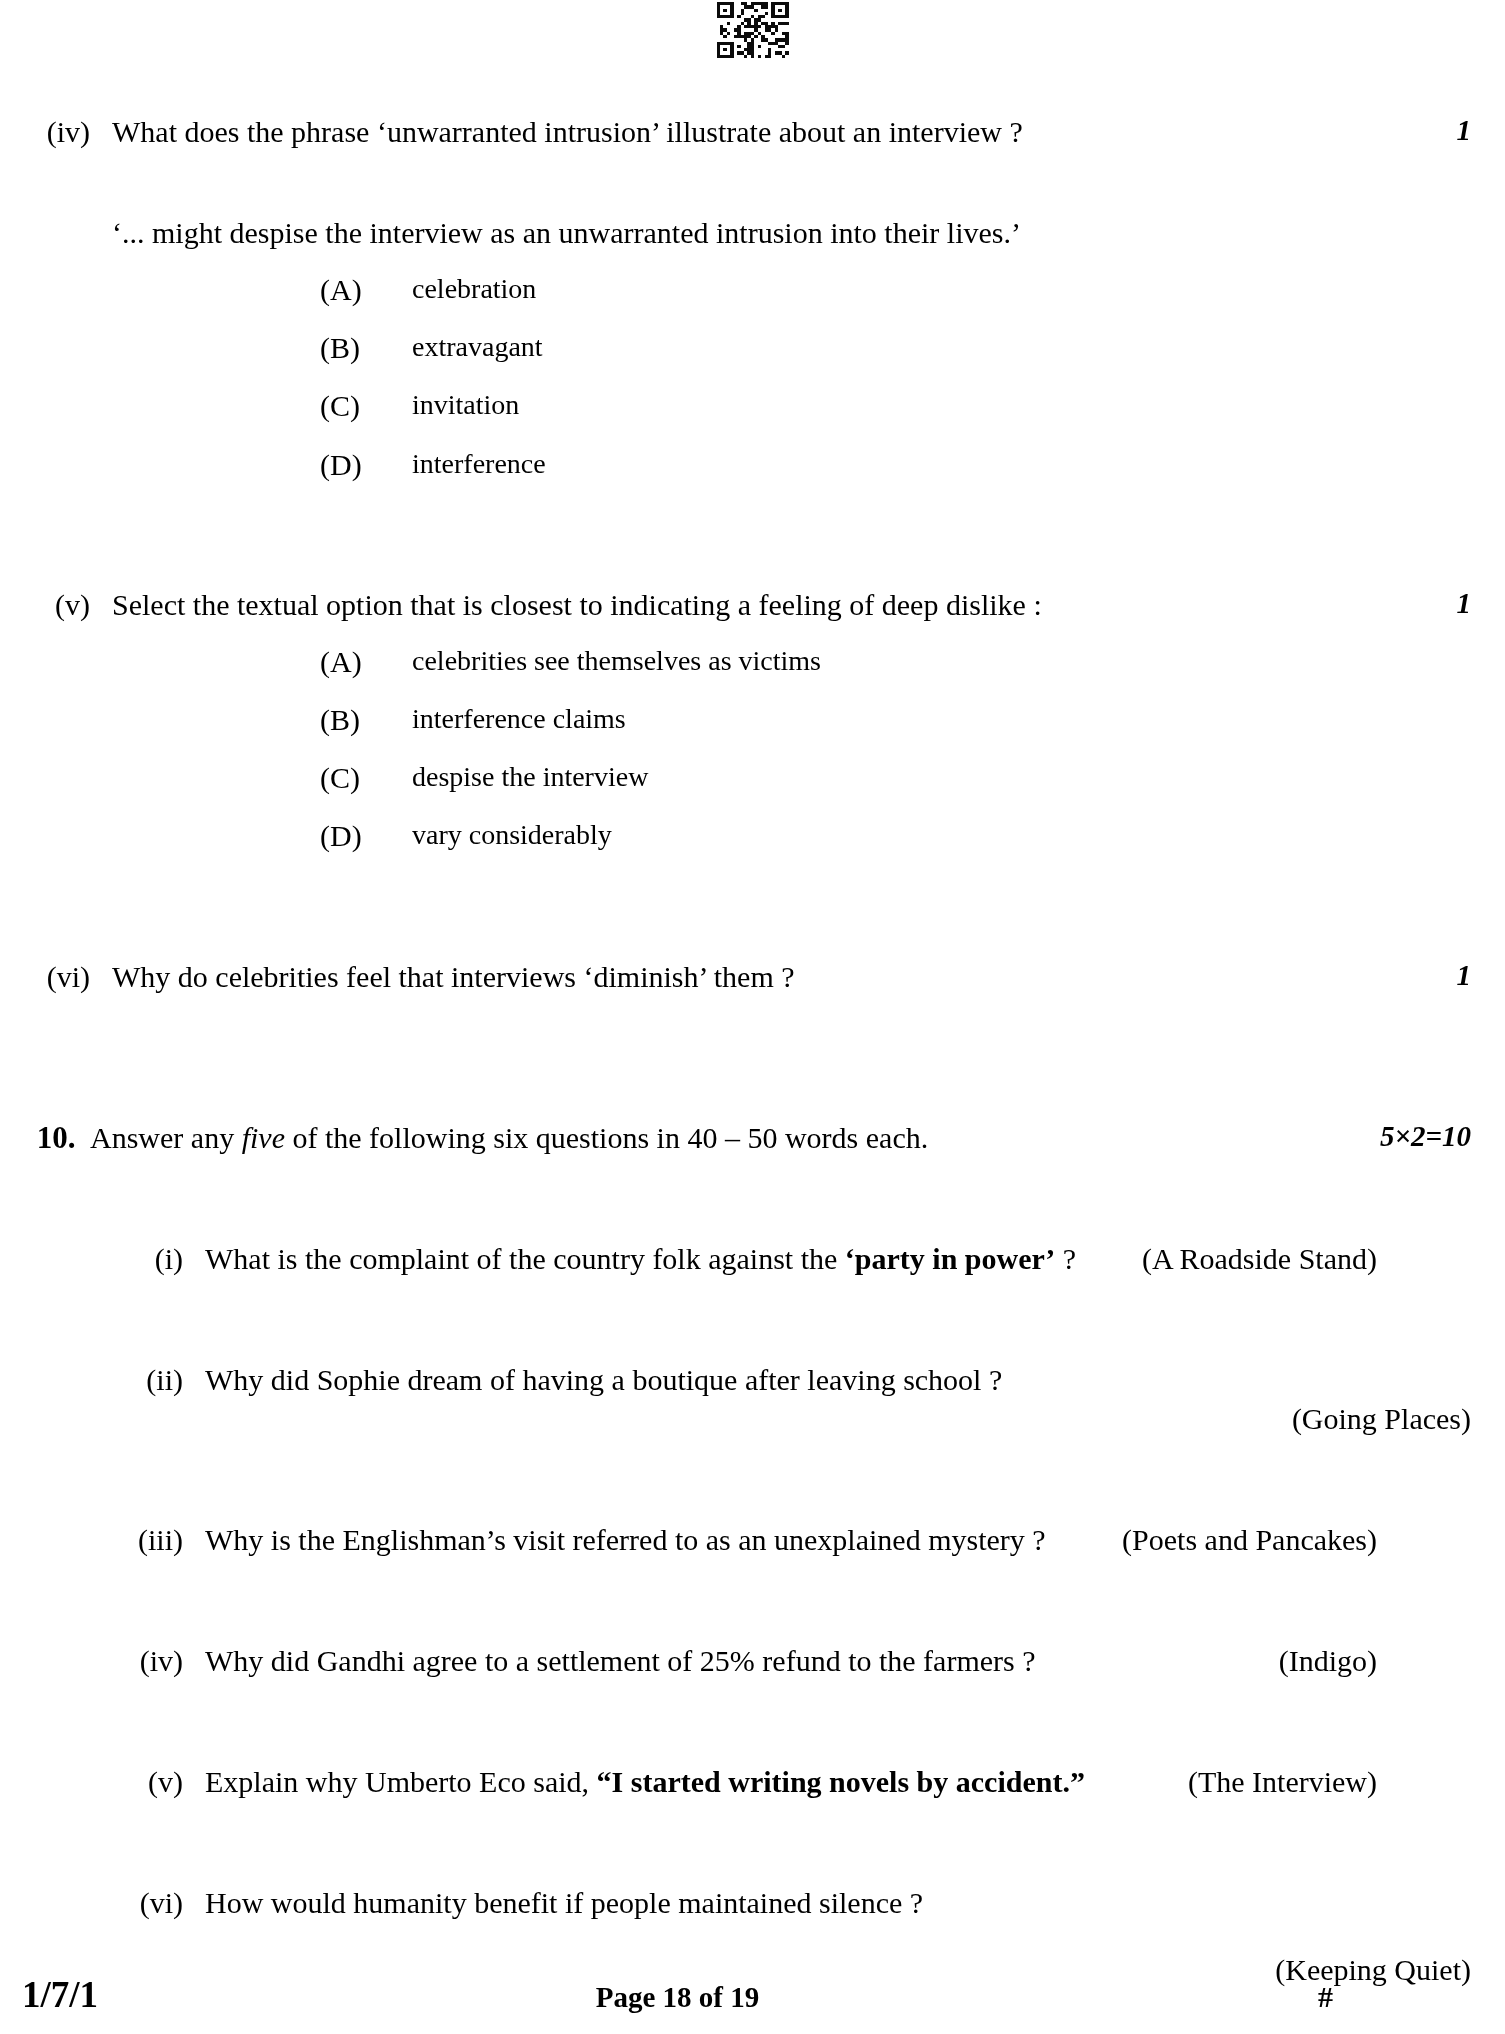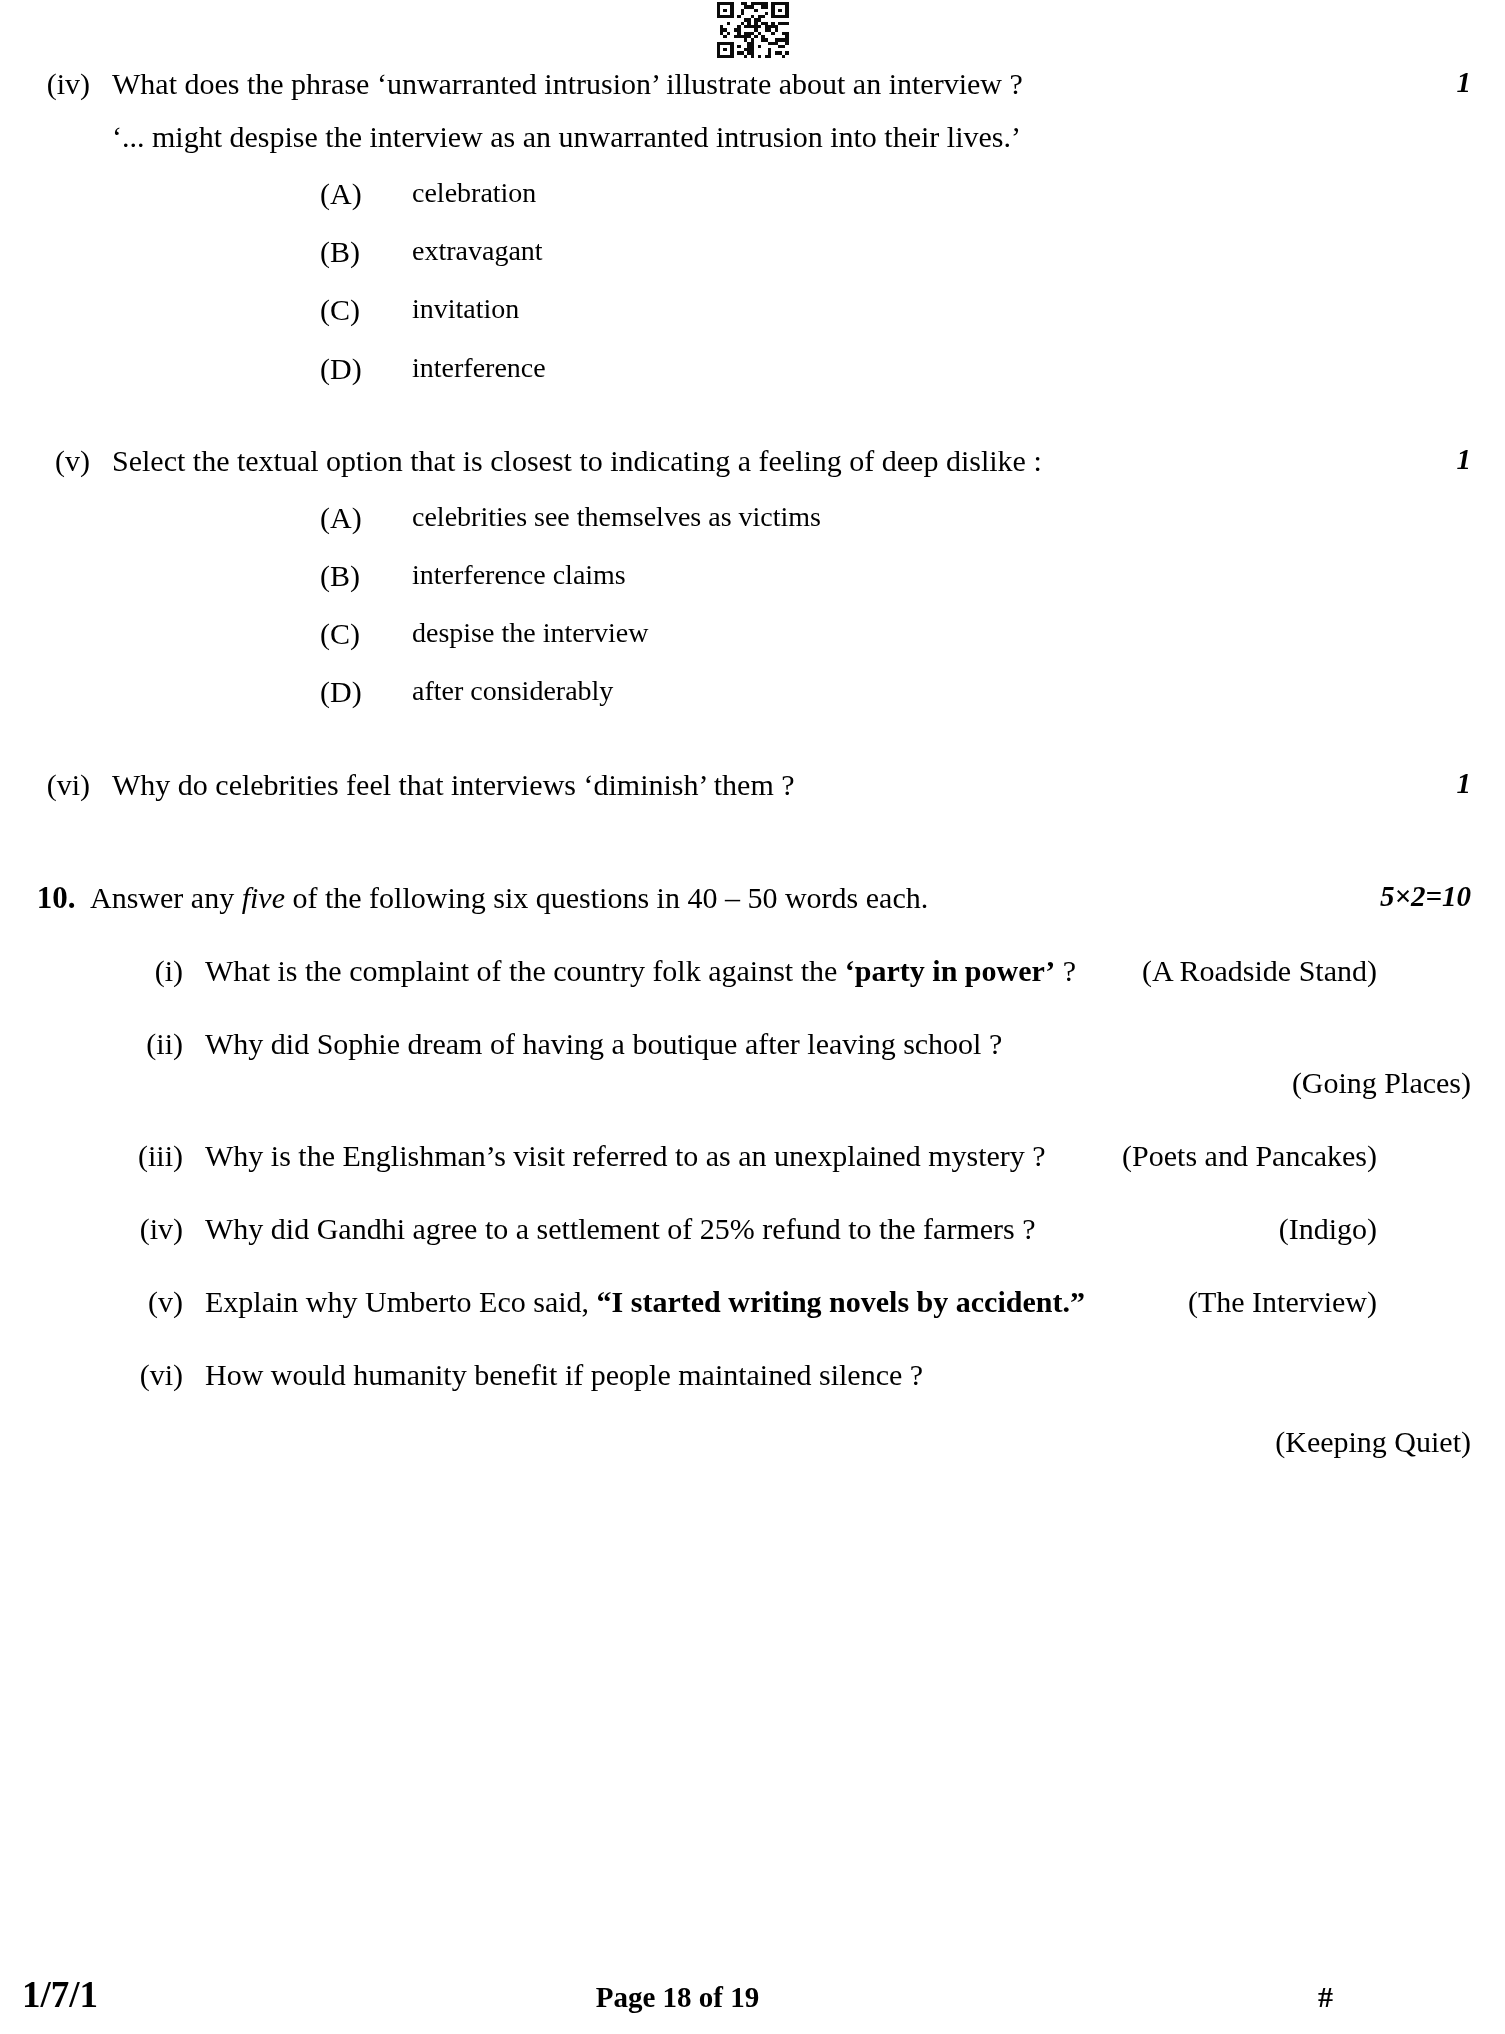--- a/index.html
+++ b/index.html
@@ -48,20 +48,21 @@
     box-sizing: border-box;
   }
 
   
   .q-row {
     display: flex;
     align-items: flex-start;
     width: 1505px;
     box-sizing: border-box;
     padding-left: 0;
+    margin-top: 48px;
   }
 
   .num-main {
     flex: 0 0 90px;
     text-align: center;
     padding-left: 22px;
     box-sizing: border-box;
     font-size: 31px;
     font-weight: bold;
     line-height: 1.28;
@@ -602,21 +603,21 @@
     <div class="spacer-18"></div>
     <div class="opt-row">
       <div class="indent"></div>
       <div class="opt-label">(C)</div>
       <div class="opt-text">despise the interview</div>
     </div>
     <div class="spacer-18"></div>
     <div class="opt-row">
       <div class="indent"></div>
       <div class="opt-label">(D)</div>
-      <div class="opt-text">after considerably</div>
+      <div class="opt-text">vary considerably</div>
     </div>
 
     <div class="spacer-52"></div>
 
     <div class="q-row">
       <div class="num-roman">(vi)</div>
       <div class="q-text nojust">Why do celebrities feel that interviews ‘diminish’ them ?</div>
       <div class="marks">1</div>
     </div>
 

